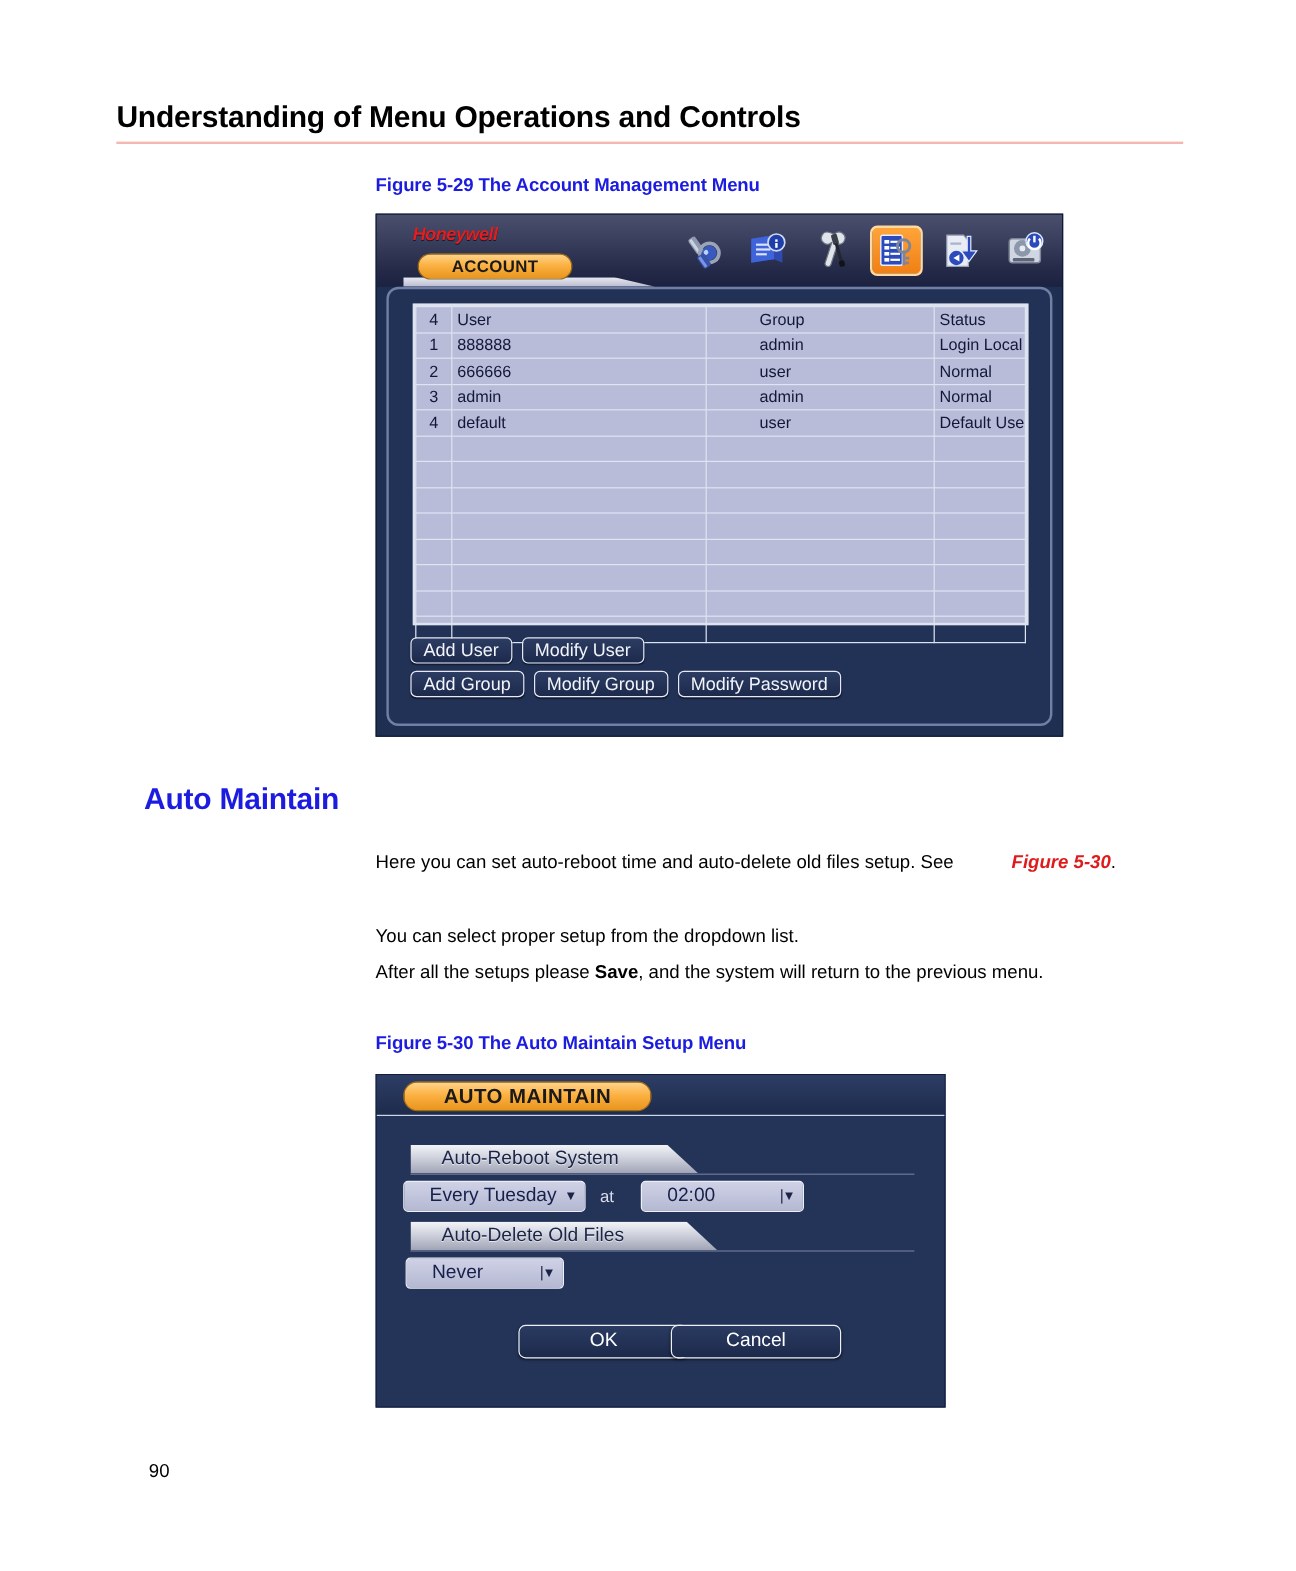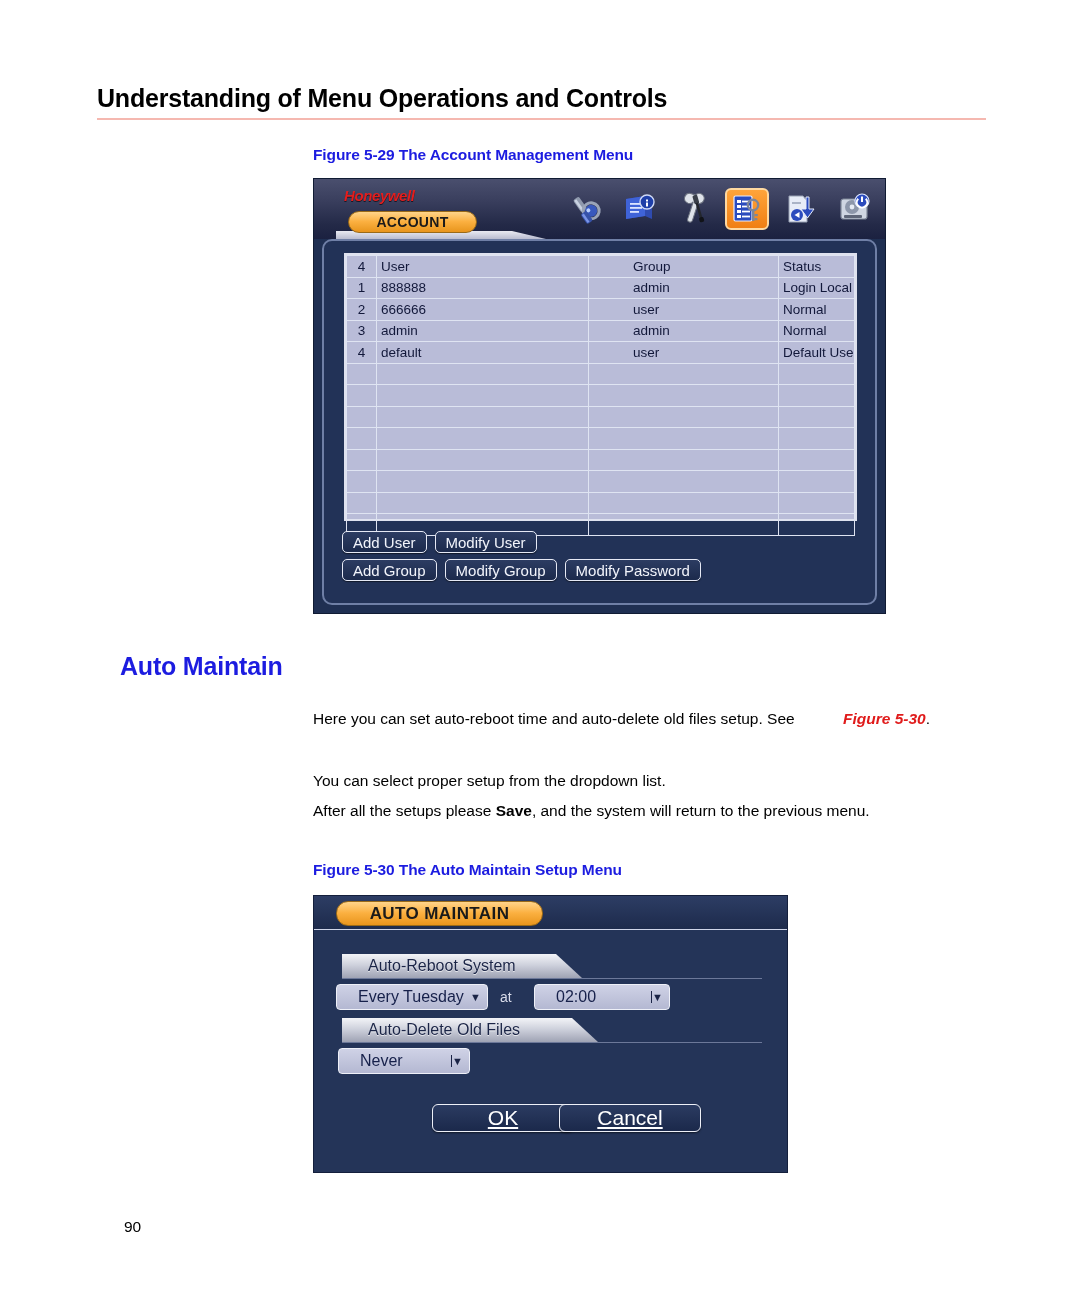--- a/index.html
+++ b/index.html
@@ -177,24 +177,23 @@
     position:absolute; right:17px; top:50%; transform:translateY(-50%);
     width:1px; height:12px; background:#1b2446;
   }
   .am-at {
     position:absolute; color:#d9dcea; font-size:14px;
   }
   .am-action {
     position:absolute; height:28px; width:142px;
     border:1px solid #eef0f8; border-radius:6px;
     background:linear-gradient(180deg,#2b3b61,#1b294b);
-    color:#ffffff; font-size:21px;
+    color:#ffffff; font-size:16px;
     display:flex; align-items:center; justify-content:center;
     box-shadow:0 1px 2px rgba(0,0,0,.55);
-    text-decoration:underline;
   }
 </style>
 </head>
 <body>
 
 <div class="page-head">
   <h1>Understanding of Menu Operations and Controls</h1>
 </div>
 <div class="head-rule"></div>
 

